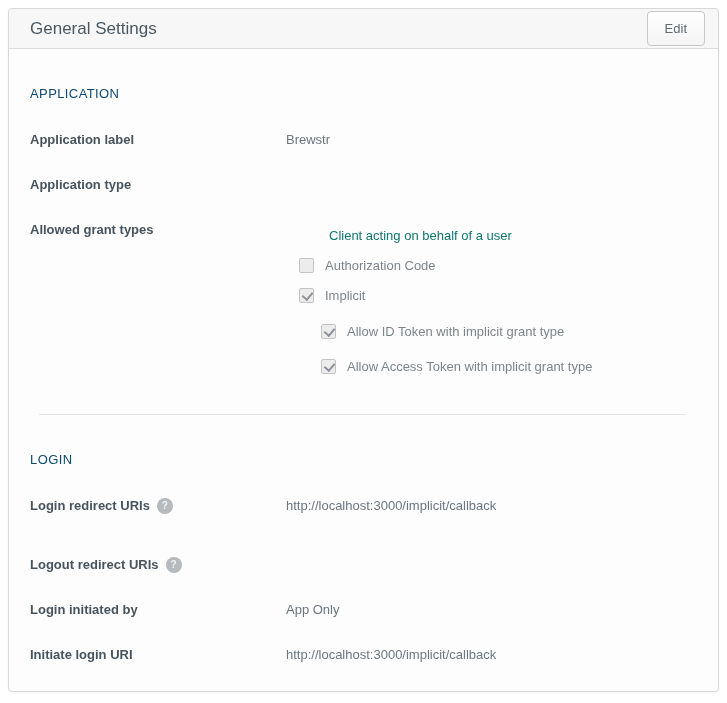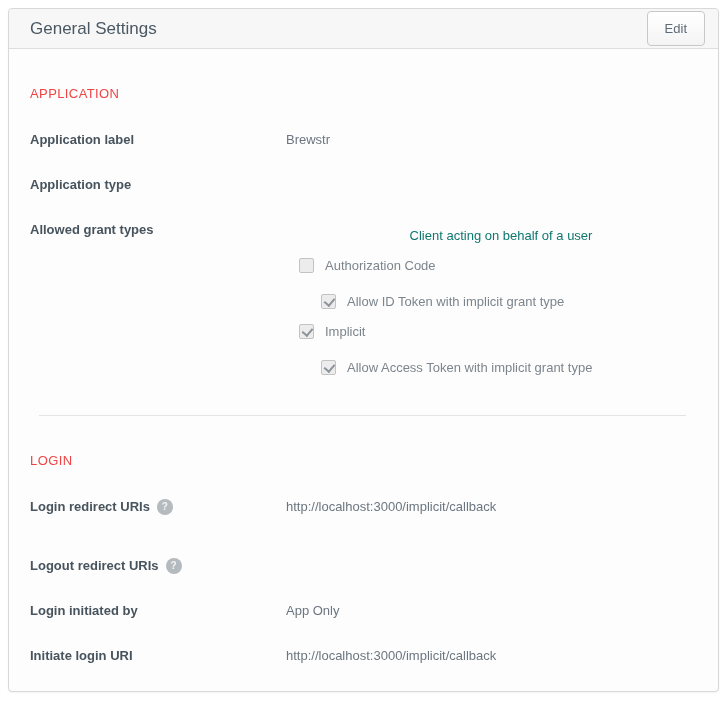--- a/index.html
+++ b/index.html
@@ -43,21 +43,21 @@
     border: 1px solid #c8c8c8;
     border-radius: 4px;
     padding: 9px 17px;
     cursor: pointer;
   }
   .panel-body {
     padding: 37px 21px 0 21px;
   }
   .section-title {
     font-size: 13px;
-    color: #ef4444;
+    color: #0c4a6e;
     letter-spacing: 0.4px;
     font-weight: 400;
     margin-bottom: 30px;
   }
   .row {
     display: flex;
     align-items: flex-start;
     margin-bottom: 28px;
   }
   .row-label {
@@ -65,21 +65,20 @@
     flex-shrink: 0;
     font-weight: bold;
     color: #47535d;
     line-height: 17px;
     display: flex;
     align-items: center;
   }
   .row-value {
     color: #6b7680;
     line-height: 17px;
-    text-align: right;
   }
   .help-icon {
     display: inline-block;
     width: 16px; height: 16px;
     margin-left: 7px;
     background: #b5babf;
     color: #f4f4f4;
     border-radius: 50%;
     font-size: 10px;
     font-weight: bold;
@@ -149,28 +148,28 @@
     <div class="row">
       <div class="row-label">Allowed grant types</div>
       <div class="row-value grant-value">
         <div class="group-label">Client acting on behalf of a user</div>
 
         <div class="cb-row">
           <span class="checkbox"></span>
           <span class="cb-label">Authorization Code</span>
         </div>
 
+        <div class="cb-row">
+          <span class="checkbox checked"></span>
+          <span class="cb-label">Implicit</span>
+        </div>
+
         <div class="cb-row nested">
           <span class="checkbox checked"></span>
           <span class="cb-label">Allow ID Token with implicit grant type</span>
-        </div>
-
-        <div class="cb-row">
-          <span class="checkbox checked"></span>
-          <span class="cb-label">Implicit</span>
         </div>
 
         <div class="cb-row nested">
           <span class="checkbox checked"></span>
           <span class="cb-label">Allow Access Token with implicit grant type</span>
         </div>
       </div>
     </div>
 
     <div class="divider"></div>

